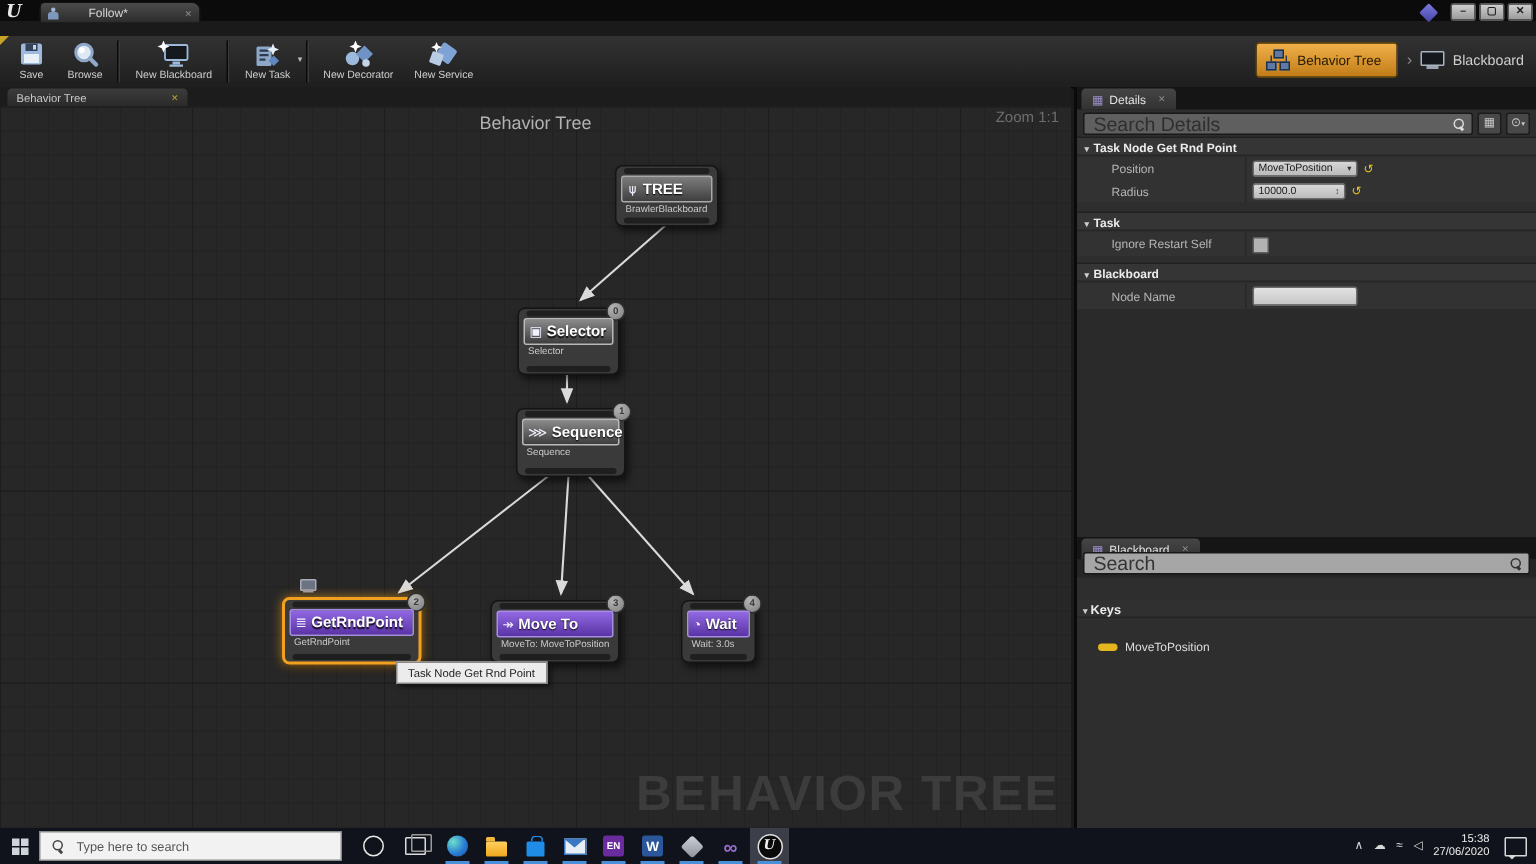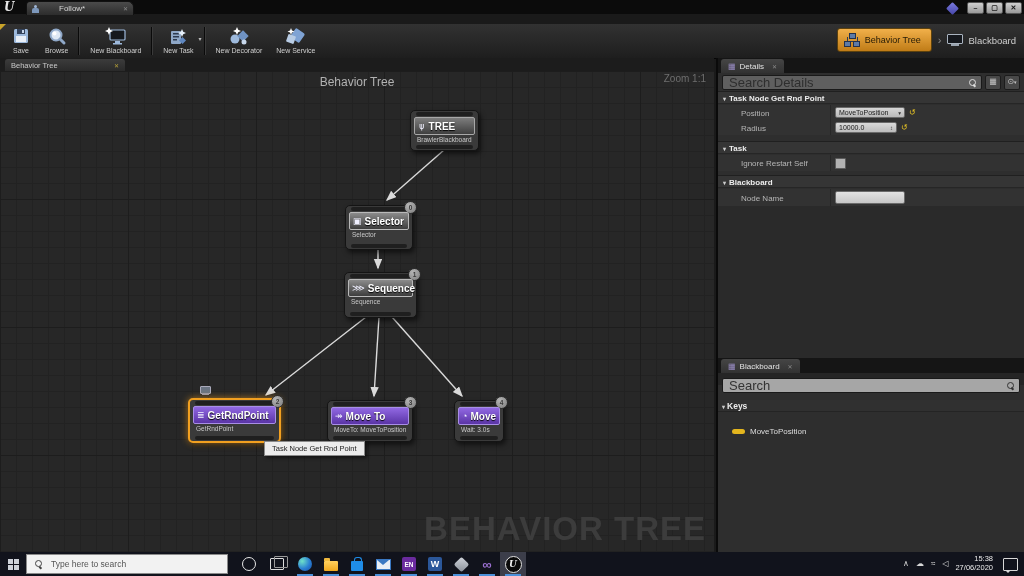--- a/index.html
+++ b/index.html
@@ -371,21 +371,21 @@
           <span class="nicon">↠</span>
           <span class="ntitle">Move To</span>
         </div>
       <div class="nsub">MoveTo: MoveToPosition</div>
     </div>
 
     <div class="bt-node task" style="left:454px;top:329px;width:48px;height:40px;">
       <div class="badge">4</div>
       <div class="ninner">
           <span class="nicon">◔</span>
-          <span class="ntitle">Move</span>
+          <span class="ntitle">Wait</span>
         </div>
       <div class="nsub">Wait: 3.0s</div>
     </div>
 
     <div id="node-tooltip">Task Node Get Rnd Point</div>
   </div>
 
   <div id="right-panel">
 
     <div class="ptabbar" style="top:0;">
@@ -443,21 +443,21 @@
     <div class="filler" style="top:148px;height:152px;"></div>
 
     <div class="ptabbar" style="top:300px;">
       <div class="ptab">
         <span class="ic">▦</span>
         <span class="t">Blackboard</span>
         <span class="x">✕</span>
       </div>
     </div>
     <div class="filler" style="top:315px;height:12px;background:#252525;"></div>
-    <div class="srow" style="top:320px;justify-content:center;">
+    <div class="srow" style="top:310px;justify-content:center;">
       <div class="searchbox sb-light">
         <input placeholder="Search" style="">
         <span class="mag" style="color:#333;"></span>
       </div>
     </div>
     <div class="keys-header" style="top:342px;"><span class="tri" style="font-size:6px;color:#ccc;margin-right:2px;">▾</span><span>Keys</span></div>
     <div class="key-item" style="top:367px;">
       <span class="key-pill" style="background:#e3b51e;"></span>
       <span class="kn">MoveToPosition</span>
     </div>

